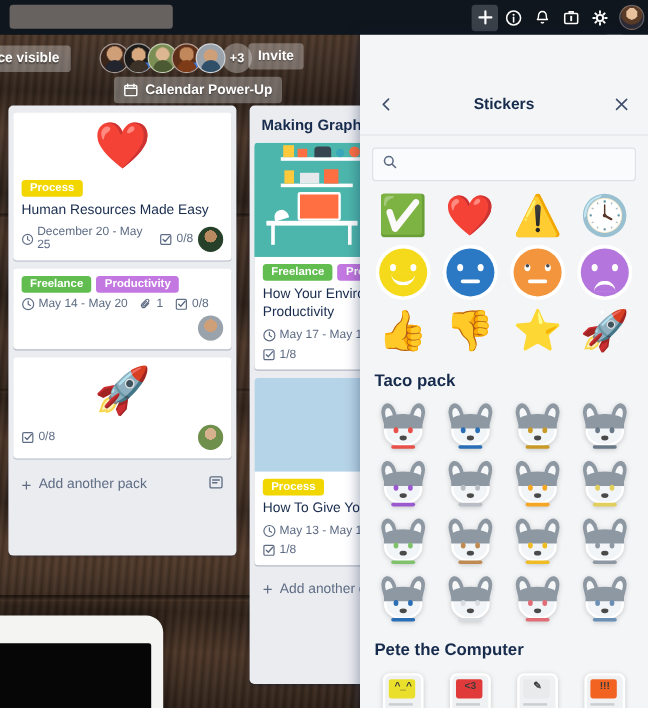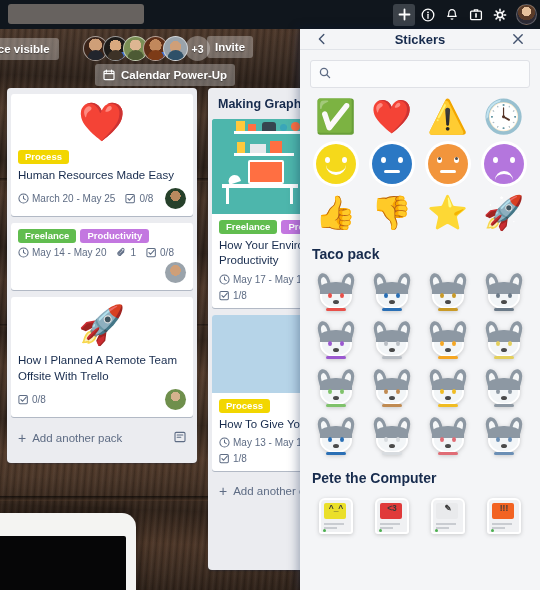--- a/index.html
+++ b/index.html
@@ -193,22 +193,22 @@
   
   .card-sticker { text-align:center; padding:9px 0 3px 0; font-size:38px; line-height:1; }
 
   
   #sticker-panel {
     position:absolute; right:0; top:29px; width:240px; height:561px;
     background:#f4f5f7; z-index:60; box-shadow:-2px 0 10px rgba(9,30,66,.35);
     display:flex; flex-direction:column;
   }
   #sp-header {
-    height:21px; display:flex; align-items:center; padding:0 12px;
-    border-bottom:1px solid #e1e4e9; background:#f4f5f7; flex:none;
+    height:52px; display:flex; align-items:center; padding:0 12px;
+    border-bottom:1px solid #e1e4e9; background:#f4f5f7; flex:none;margin-top:32px;
   }
   #sp-back, #sp-close {
     width:20px; height:20px; display:flex; align-items:center; justify-content:center;
     color:#42526e;
   }
   #sp-title {
     flex:1; text-align:center; font-size:13px; font-weight:700; color:#172b4d;
   }
   #sp-searchwrap { padding:10px 10px 6px 10px; flex:none; }
   #sp-search {
@@ -368,21 +368,21 @@
       <div class="labels">
         <span class="label" style="background:#f2d600">Process</span>
       </div>
       <div class="card-title">Human Resources Made Easy</div>
       <div class="badges">
         <span class="badge">
           <svg width="11" height="11" viewBox="0 0 12 12">
               <circle cx="6" cy="6" r="5" fill="none" stroke="#5e6c84" stroke-width="1.1"></circle>
               <path d="M6 3.2V6l2 1.2" stroke="#5e6c84" stroke-width="1.1" fill="none" stroke-linecap="round"></path>
             </svg>
-          <span>March 20 - May 25</span>
+          <span>December 20 - May 25</span>
         </span>
         <span class="badge" style="margin-left:6px">
           <svg width="11" height="11" viewBox="0 0 12 12">
               <rect x="1" y="1.6" width="9.2" height="9" rx="1.2" fill="none" stroke="#5e6c84" stroke-width="1.1"></rect>
               <path d="M3.2 6.1 5 7.9l4-4.6" stroke="#5e6c84" stroke-width="1.2" fill="none" stroke-linecap="round" stroke-linejoin="round"></path>
             </svg>
           <span>0/8</span>
         </span>
         <span class="card-avatar av-a"></span>
       </div>
@@ -419,21 +419,20 @@
       </div>
       <div class="badge-row2">
         <span class="card-avatar av-b"></span>
       </div>
     </div>
   </div>
 
   <div class="card">
     <div class="card-sticker">🚀</div>
     <div class="card-body">
-      <div class="card-title">How I Planned A Remote Team Offsite With Trello</div>
       <div class="badges">
         <span class="badge">
           <svg width="11" height="11" viewBox="0 0 12 12">
               <rect x="1" y="1.6" width="9.2" height="9" rx="1.2" fill="none" stroke="#5e6c84" stroke-width="1.1"></rect>
               <path d="M3.2 6.1 5 7.9l4-4.6" stroke="#5e6c84" stroke-width="1.2" fill="none" stroke-linecap="round" stroke-linejoin="round"></path>
             </svg>
           <span>0/8</span>
         </span>
         <span class="card-avatar av-c"></span>
       </div>

